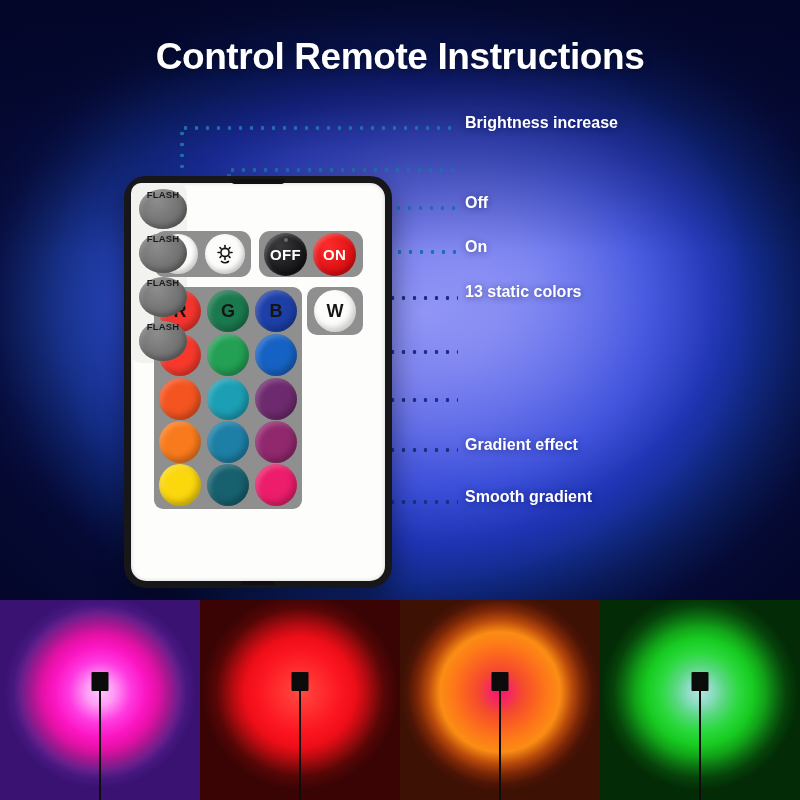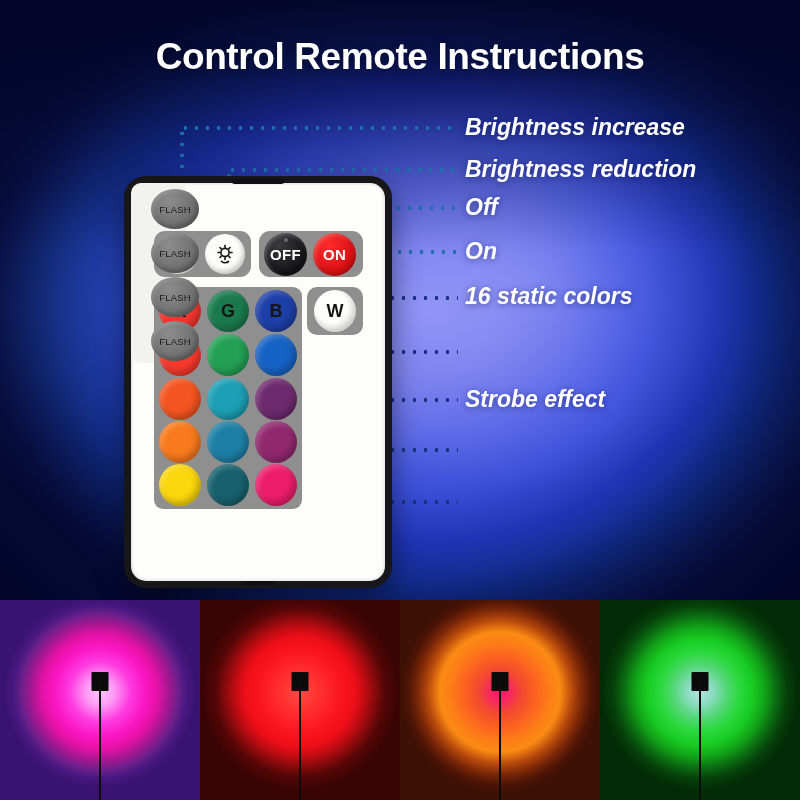--- a/index.html
+++ b/index.html
@@ -48,25 +48,24 @@
     font-weight:bold;
     letter-spacing:-0.4px;
     text-shadow:0 2px 10px rgba(0,0,0,.35);
   }
 
   
   .label {
     position:absolute;
     color:#ffffff;
     font-weight:bold;
-    font-size:23px;
+    font-size:16px;
     white-space:nowrap;
     text-shadow:0 1px 6px rgba(10,20,80,.5);
     left:465px;
-    font-style:italic;
   }
 
   
   .dotline-h {
     position:absolute; height:4px;
     background-image: radial-gradient(circle, #17307f 1.7px, rgba(0,0,0,0) 2.1px);
     background-size: 11px 4px;
     background-repeat: repeat-x;
   }
   .dotline-v {
@@ -134,24 +133,24 @@
     font-size:18px; font-weight:bold; color:#151515;
   }
   #btn-w {
     position:absolute; left:7px; top:3px; width:42px; height:42px; border-radius:50%;
     background:#fdfdfb;
     box-shadow: inset -3px -4px 6px rgba(0,0,0,.2), inset 3px 3px 5px rgba(255,255,255,.3);
     display:flex; align-items:center; justify-content:center;
     font-size:18px; font-weight:bold; color:#151515;
   }
   .btn-fx {
-    position:absolute; left:20px; width:48px; height:40px; border-radius:50%;
+    position:absolute; left:8px; width:48px; height:40px; border-radius:50%;
     background: radial-gradient(circle at 38% 30%, #8d8d8d, #6b6b6b 72%);
-    display:flex; align-items:center; justify-content:center;
-    color:#1b1b1b; font-size:9.5px; font-weight:normal; letter-spacing:.2px;
+    display:flex; align-items:flex-start; justify-content:center;
+    color:#1b1b1b; font-size:9.5px; font-weight:bold; letter-spacing:.2px;
     box-shadow: inset -2px -3px 5px rgba(0,0,0,.26), inset 2px 2px 4px rgba(255,255,255,.2);
   }
 
   
   .sun-ico { position:relative; width:26px; height:26px; }
   .sun-ico svg { display:block; }
 
   
   #photos {
     position:absolute; left:0; top:600px; width:800px; height:200px;
@@ -196,25 +195,25 @@
 
   <div class="dotline-h" style="left:376px; top:350px; width:82px;"></div>
 
   <div class="dotline-h" style="left:376px; top:398px; width:82px;"></div>
 
   <div class="dotline-h" style="left:376px; top:448px; width:82px;"></div>
 
   <div class="dotline-h" style="left:376px; top:500px; width:82px;"></div>
 
   <div class="label" style="top:114px;">Brightness increase</div>
-  <div class="label" style="top:156px;">Brightness reduction</div>
   <div class="label" style="top:194px;">Off</div>
   <div class="label" style="top:238px;">On</div>
-  <div class="label" style="top:283px;">16 static colors</div>
-  <div class="label" style="top:386px;">Strobe effect</div>
+  <div class="label" style="top:283px;">13 static colors</div>
+  <div class="label" style="top:436px;">Gradient effect</div>
+  <div class="label" style="top:488px;">Smooth gradient</div>
 
   <div id="remote">
     <div id="remote-notch"></div>
     <div id="remote-notch-bottom"></div>
 
     <div class="pad" id="pad-bright">
       <div class="btn-circle btn-bright" id="btn-bright-up">
         <span class="sun-ico">
           <svg width="26" height="26" viewBox="0 0 26 26">
             <g stroke="#111" stroke-width="1.6" fill="none" stroke-linecap="round">

